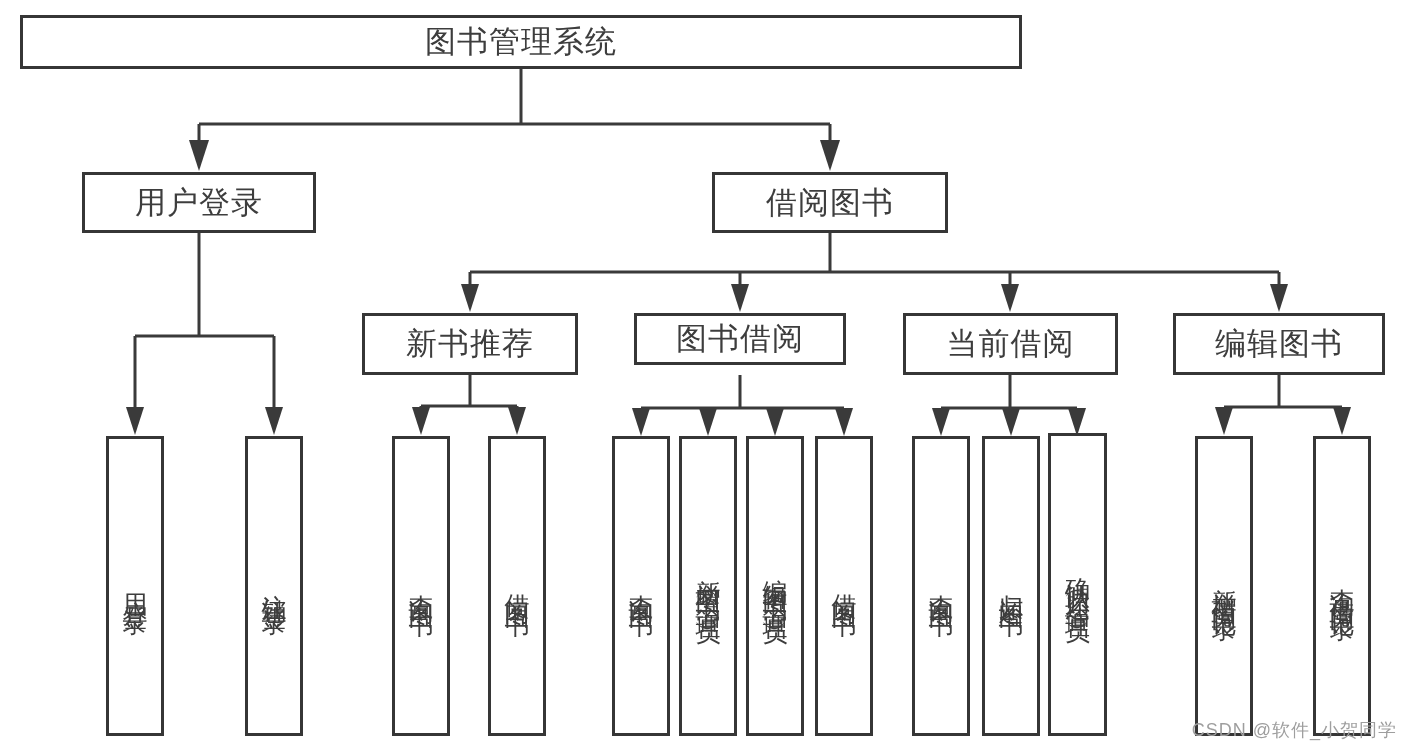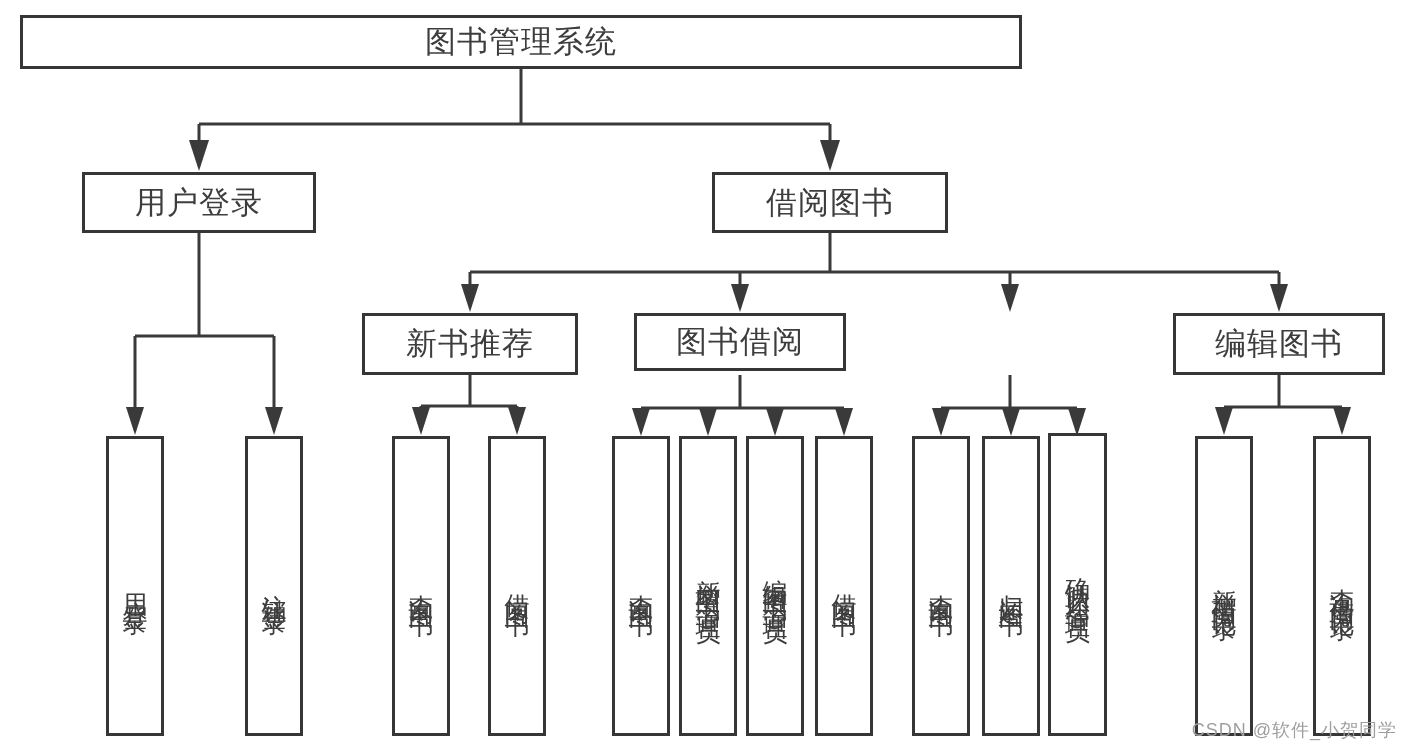--- a/index.html
+++ b/index.html
@@ -100,21 +100,22 @@
     <polygon class="arrow" points="1215,407 1233,407 1224,435"></polygon>
     <polygon class="arrow" points="1333,407 1351,407 1342,435"></polygon>
   </svg>
 
   <div class="node h" style="left:20px; top:15px; width:1002px; height:54px;">图书管理系统</div>
 
   <div class="node h" style="left:82px; top:172px; width:234px; height:61px;">用户登录</div>
   <div class="node h" style="left:712px; top:172px; width:236px; height:61px;">借阅图书</div>
 
   <div class="node h" style="left:362px; top:313px; width:216px; height:62px;">新书推荐</div>
-  <div class="node h" style="left:634px; top:313px; width:212px; height:58px;">图书借阅</div>
+  <div class="node h" style="left:634px; top:313px; width:212px; height:52px;">图书借阅</div>
+  <div class="node h" style="left:903px; top:313px; width:215px; height:62px;">当前借阅</div>
   <div class="node h" style="left:1173px; top:313px; width:212px; height:62px;">编辑图书</div>
 
   <div class="node leaf" style="left:106px; top:436px; width:58px; height:300px;">
     <span class="vtext">用户登录</span>
   </div>
   <div class="node leaf" style="left:245px; top:436px; width:58px; height:300px;">
     <span class="vtext">注销登录</span>
   </div>
 
   <div class="node leaf" style="left:392px; top:436px; width:58px; height:300px;">

